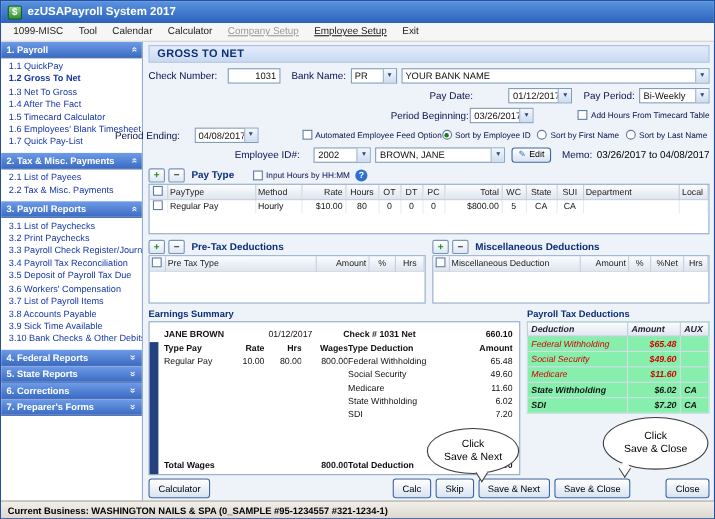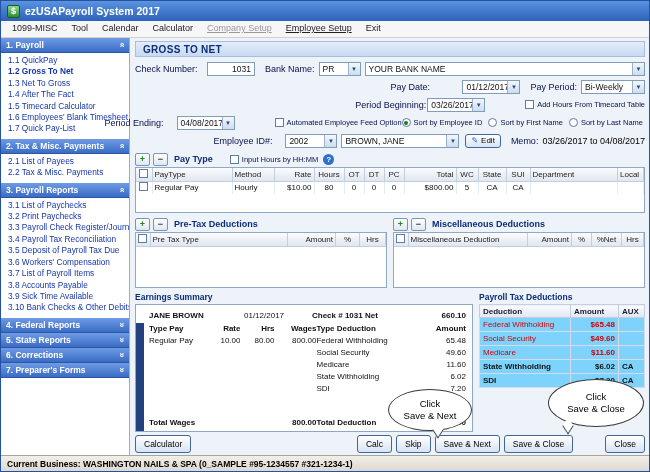--- a/index.html
+++ b/index.html
@@ -45,21 +45,21 @@
   .memo{color:#000;white-space:nowrap;overflow:hidden;}
   
   .sec-hdr{display:flex;align-items:center;gap:3px;height:14px;margin-bottom:1px;flex:none;}
   .mini-btn{width:15px;height:13px;border:1px solid #7a94b8;border-radius:2px;background:linear-gradient(#fff,#dde7f3);font-size:9px;font-weight:bold;display:flex;align-items:center;justify-content:center;cursor:pointer;}
   .mini-btn.plus{color:#1d8a1d;}
   .mini-btn.minus{color:#333;}
   .sec-title{color:var(--navy);font-weight:bold;font-size:9px;margin:0 6px 0 3px;}
   .help{width:11px;height:11px;border-radius:50%;background:#2f6fd0;color:#fff;font-size:8px;font-weight:bold;display:inline-flex;align-items:center;justify-content:center;margin-left:2px;}
   .gridbox{background:#fff;border:1px solid #8fa8c8;overflow:hidden;flex:none;}
   .paybox{height:46px;margin-bottom:4px;}
-  .dedbox{height:56px;}
+  .dedbox{height:44px;}
   table.grid{border-collapse:collapse;width:100%;table-layout:fixed;font-size:8px;}
   table.grid th{background:linear-gradient(#fbfcfe,#dfe6f0);border:1px solid #c3cede;border-top:none;font-weight:normal;color:#222;height:13px;padding:0 2px;text-align:left;white-space:nowrap;overflow:hidden;}
   table.grid th:first-child,table.grid td:first-child{border-left:none;}
   table.grid td{height:13px;padding:0 2px;border-right:1px solid #e6ebf2;white-space:nowrap;overflow:hidden;}
   .ar{text-align:right!important;}
   .ac{text-align:center!important;}
   .dedrow{display:flex;gap:6px;margin-bottom:3px;flex:none;}
   .dedcol{flex:1;display:flex;flex-direction:column;min-width:0;}
   
   .bottomrow{display:flex;gap:6px;flex:1;min-height:0;margin-top:1px;}
@@ -77,21 +77,21 @@
   .ecol.left{flex:1.12;}
   .ecol.right{flex:1;}
   .erow{display:flex;height:12px;align-items:center;flex:none;}
   .erow.b{font-weight:bold;}
   .ecell{white-space:nowrap;overflow:hidden;}
   .ecell.name{flex:1;}
   .w34{width:34px;flex:none;text-align:right;}
   .w42{width:42px;flex:none;text-align:right;}
   .espacer{flex:1;}
   .tax-panel{flex:1;display:flex;flex-direction:column;min-width:0;}
-  table.tax{border-collapse:collapse;width:100%;table-layout:fixed;font-size:8px;background:#7dd3fc;border:1px solid #8fa8c8;}
+  table.tax{border-collapse:collapse;width:100%;table-layout:fixed;font-size:8px;background:#86efac;border:1px solid #8fa8c8;font-style:italic;}
   table.tax th{background:linear-gradient(#fbfcfe,#dfe6f0);border:1px solid #c3cede;font-weight:bold;color:#223;height:13px;text-align:left;padding:0 3px;white-space:nowrap;overflow:hidden;}
   table.tax td{border:1px solid #d5dce8;height:14px;padding:0 3px;white-space:nowrap;overflow:hidden;}
   table.tax td.amt{text-align:right;font-weight:bold;}
   table.tax tr.red td{color:var(--red);}
   
   .callout{position:absolute;background:#fff;border:1.6px solid #3a3a3a;border-radius:50%;display:flex;flex-direction:column;align-items:center;justify-content:center;font-size:9.5px;color:#000;text-align:center;z-index:5;line-height:12px;}
   .callout::after{content:"";position:absolute;width:9px;height:9px;background:#fff;border-right:1.6px solid #3a3a3a;border-bottom:1.6px solid #3a3a3a;transform:rotate(45deg) skew(12deg,12deg);}
   .callout-next{left:258px;bottom:24px;width:84px;height:42px;}
   .callout-next::after{bottom:-5px;left:44px;}
   .callout-close{right:5px;bottom:28px;width:96px;height:48px;}

